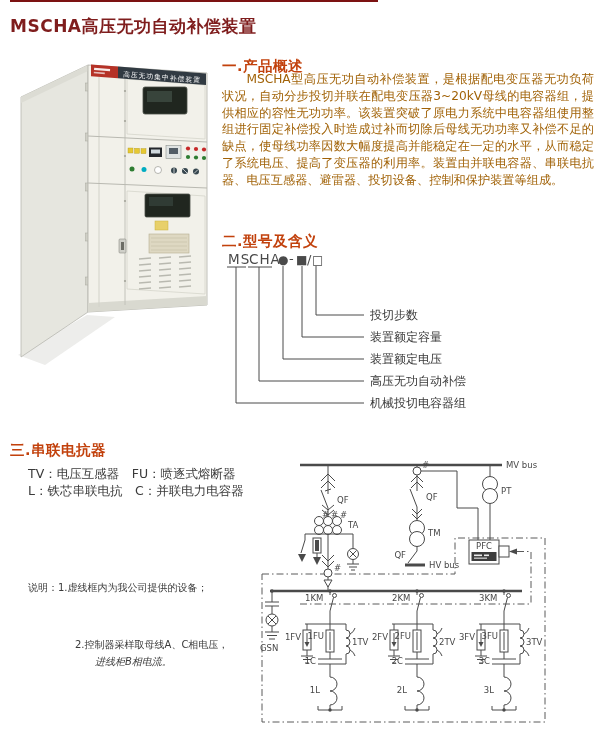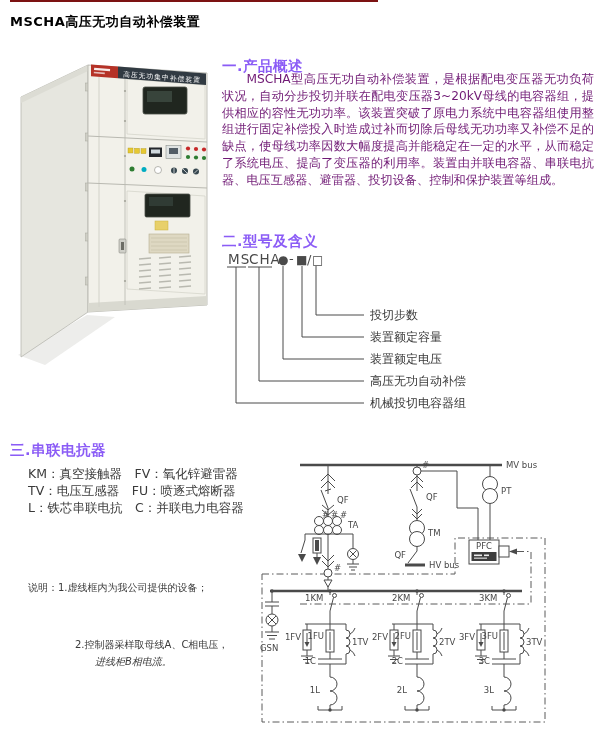--- a/index.html
+++ b/index.html
@@ -1,28 +1,28 @@
 <!DOCTYPE html>
 <html><head>
 <meta charset="utf-8">
 <style>
   html,body{margin:0;padding:0;}
   body{
     width:600px;height:739px;position:relative;background:#ffffff;overflow:hidden;
     font-family:"DejaVu Sans","Liberation Sans",sans-serif;color:#3d3d3d;
   }
   .top-rule{position:absolute;left:10px;top:0;width:368px;height:2px;background:#7c1212;}
-  .page-title{position:absolute;left:10px;top:4px;font-size:13px;font-weight:bold;color:#000000;letter-spacing:.5px;}
-  .sec-heading{position:absolute;font-size:14.5px;font-weight:bold;color:#8b5cf6;letter-spacing:.5px;}
+  .page-title{position:absolute;left:10px;top:4px;font-size:17px;font-weight:bold;color:#7f1d1d;letter-spacing:.5px;}
+  .sec-heading{position:absolute;font-size:14.5px;font-weight:bold;color:#c2410c;letter-spacing:.5px;}
   #h-overview{left:222px;top:45px;}
   #h-model{left:222px;top:220px;}
   #h-schematic{left:10px;top:429px;}
   .overview-body{
     position:absolute;left:222px;top:71px;width:372px;margin:0;
-    font-size:12.2px;line-height:16.8px;text-align:justify;text-indent:2em;color:#701a75;
+    font-size:12.2px;line-height:16.8px;text-align:justify;text-indent:2em;color:#a16207;
   }
   .photo{position:absolute;left:15px;top:55px;width:205px;height:335px;}
   .model-svg{position:absolute;left:222px;top:248px;width:372px;height:166px;}
   .legend{position:absolute;left:28px;top:466px;width:230px;}
   .legend-line{font-size:12.5px;line-height:16.8px;color:#3a3a3a;white-space:nowrap;}
   .notes{position:absolute;left:28px;top:579px;width:240px;}
   .note-line{font-size:10px;line-height:17px;color:#3a3a3a;white-space:nowrap;}
   .note-line.n1{padding-left:47px;margin-top:40px;}
   .note-line.n2{padding-left:67px;font-style:italic;}
   .circuit-svg{position:absolute;left:250px;top:444px;width:350px;height:292px;}
@@ -183,21 +183,20 @@
   <text class="dlabel" x="148" y="71">投切步数</text>
   <text class="dlabel" x="148" y="93">装置额定容量</text>
   <text class="dlabel" x="148" y="115">装置额定电压</text>
   <text class="dlabel" x="148" y="137">高压无功自动补偿</text>
   <text class="dlabel" x="148" y="159">机械投切电容器组</text>
 </svg>
 
 <h2 class="sec-heading" id="h-schematic">三.串联电抗器</h2>
 
 <div class="legend">
-  <div class="legend-line">KM：真空接触器　FV：氧化锌避雷器</div>
   <div class="legend-line">TV：电压互感器　FU：喷逐式熔断器</div>
   <div class="legend-line">L：铁芯串联电抗　C：并联电力电容器</div>
 </div>
 
 <div class="notes">
   <div class="note-line">说明：1.虚线框内为我公司提供的设备；</div>
   <div class="note-line n1">2.控制器采样取母线A、C相电压，</div>
   <div class="note-line n2">进线柜B相电流。</div>
 </div>
 

